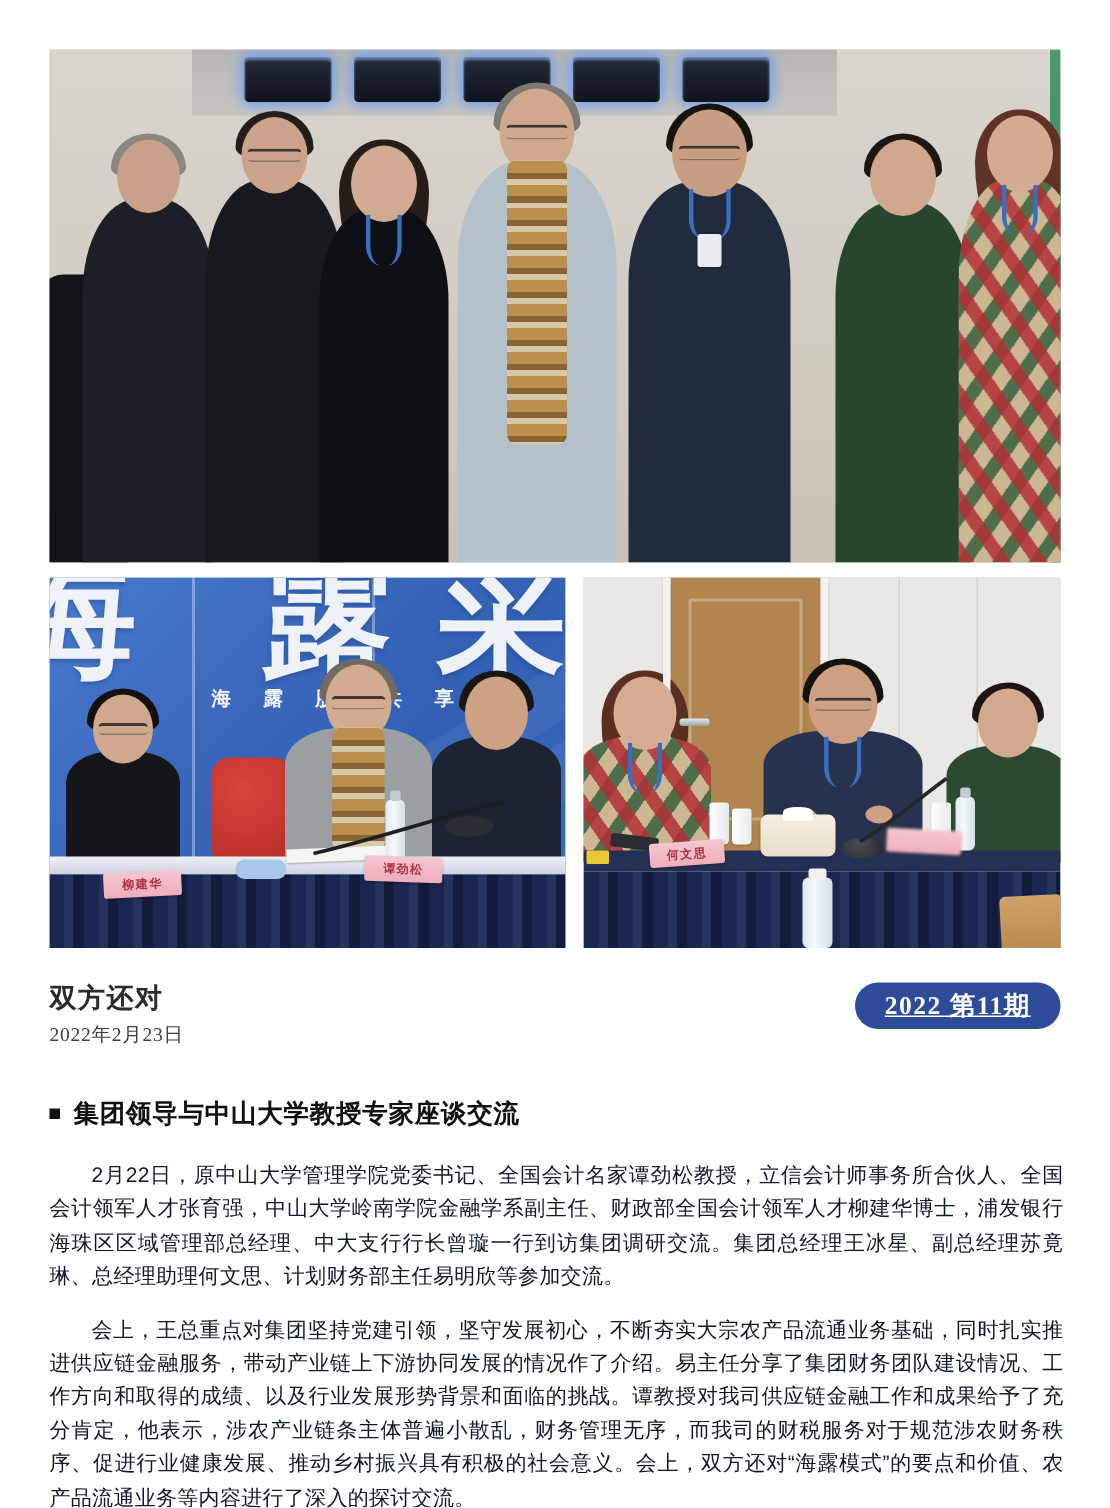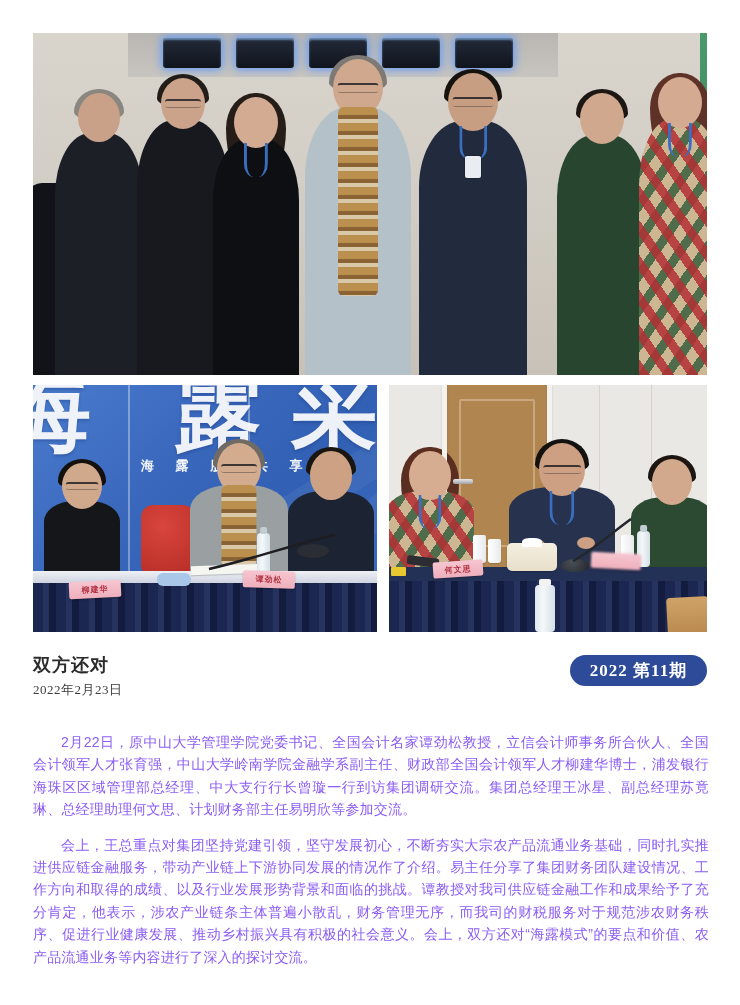--- a/index.html
+++ b/index.html
@@ -106,21 +106,21 @@
           font-size:13px; color:#3e3e3e; letter-spacing:.5px; }
   .issue-badge { position:absolute; left:570px; top:655px; width:137px; height:31px;
           border-radius:16px; display:flex; align-items:center; justify-content:center;
           font-family:"Liberation Serif", serif; font-weight:bold; font-size:17px; color:#ffffff; letter-spacing:1px; }
 
   
   .article { position:absolute; left:33px; top:731px; width:676px; }
   .headline { display:flex; align-items:center; gap:9px; margin-bottom:18px; }
   .headline .sq { width:7px; height:7px; background:#111; flex:0 0 auto; }
   .headline h2 { font-size:17px; font-weight:bold; color:#101010; letter-spacing:.5px; }
-  .article p { font-size:14px; line-height:22.4px; color:#8b5cf6; text-align:justify;
+  .article p { font-size:14px; line-height:22.4px; color:#0f172a; text-align:justify;
                text-indent:2em; letter-spacing:.2px; margin-bottom:13px; }
 </style>
 </head>
 <body>
 
 <div class="page">
 
   <div class="photo" id="photo-group">
     <div class="wall"></div>
     <div class="signboard"></div>
@@ -299,20 +299,24 @@
     <div class="namecard" style="left:202px;top:168px;width:50px;height:16px;transform:rotate(3deg);filter:blur(1px);"></div>
 
     <div class="bottle" style="left:146px;top:200px;width:20px;height:47px;z-index:9;">
         <div class="cap" style="background:#f2f2f2;"></div>
       </div>
     <div class="wood-box" style="left:278px;top:212px;width:42px;height:38px;"></div>
   </div>
 
   <div class="dept">双方还对</div>
   <div class="date">2022年2月23日</div>
-  <div class="issue-badge" style="background: rgb(45, 75, 153);">2022 第11期</div>
+  <div class="issue-badge" style="background: rgb(45, 75, 153); text-decoration: underline;">2022 第11期</div>
 
   <div class="article">
+    <div class="headline">
+      <div class="sq"></div>
+      <h2>集团领导与中山大学教授专家座谈交流</h2>
+    </div>
     <p>2月22日，原中山大学管理学院党委书记、全国会计名家谭劲松教授，立信会计师事务所合伙人、全国会计领军人才张育强，中山大学岭南学院金融学系副主任、财政部全国会计领军人才柳建华博士，浦发银行海珠区区域管理部总经理、中大支行行长曾璇一行到访集团调研交流。集团总经理王冰星、副总经理苏竟琳、总经理助理何文思、计划财务部主任易明欣等参加交流。</p>
     <p>会上，王总重点对集团坚持党建引领，坚守发展初心，不断夯实大宗农产品流通业务基础，同时扎实推进供应链金融服务，带动产业链上下游协同发展的情况作了介绍。易主任分享了集团财务团队建设情况、工作方向和取得的成绩、以及行业发展形势背景和面临的挑战。谭教授对我司供应链金融工作和成果给予了充分肯定，他表示，涉农产业链条主体普遍小散乱，财务管理无序，而我司的财税服务对于规范涉农财务秩序、促进行业健康发展、推动乡村振兴具有积极的社会意义。会上，双方还对“海露模式”的要点和价值、农产品流通业务等内容进行了深入的探讨交流。</p>
   </div>
 
 </div>
 
 </body></html>

